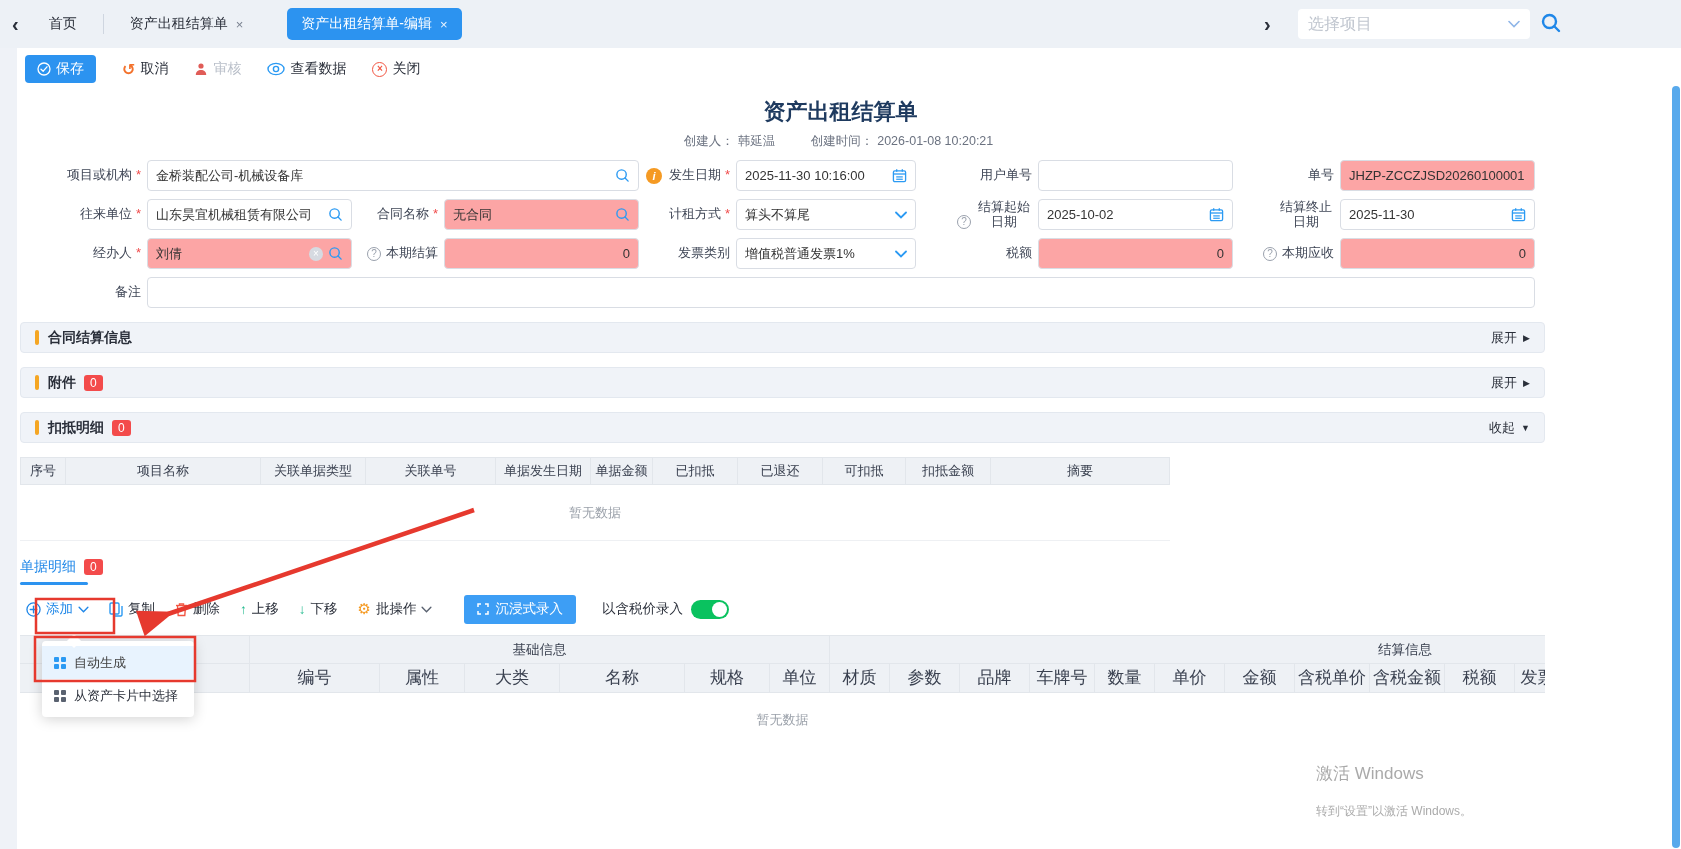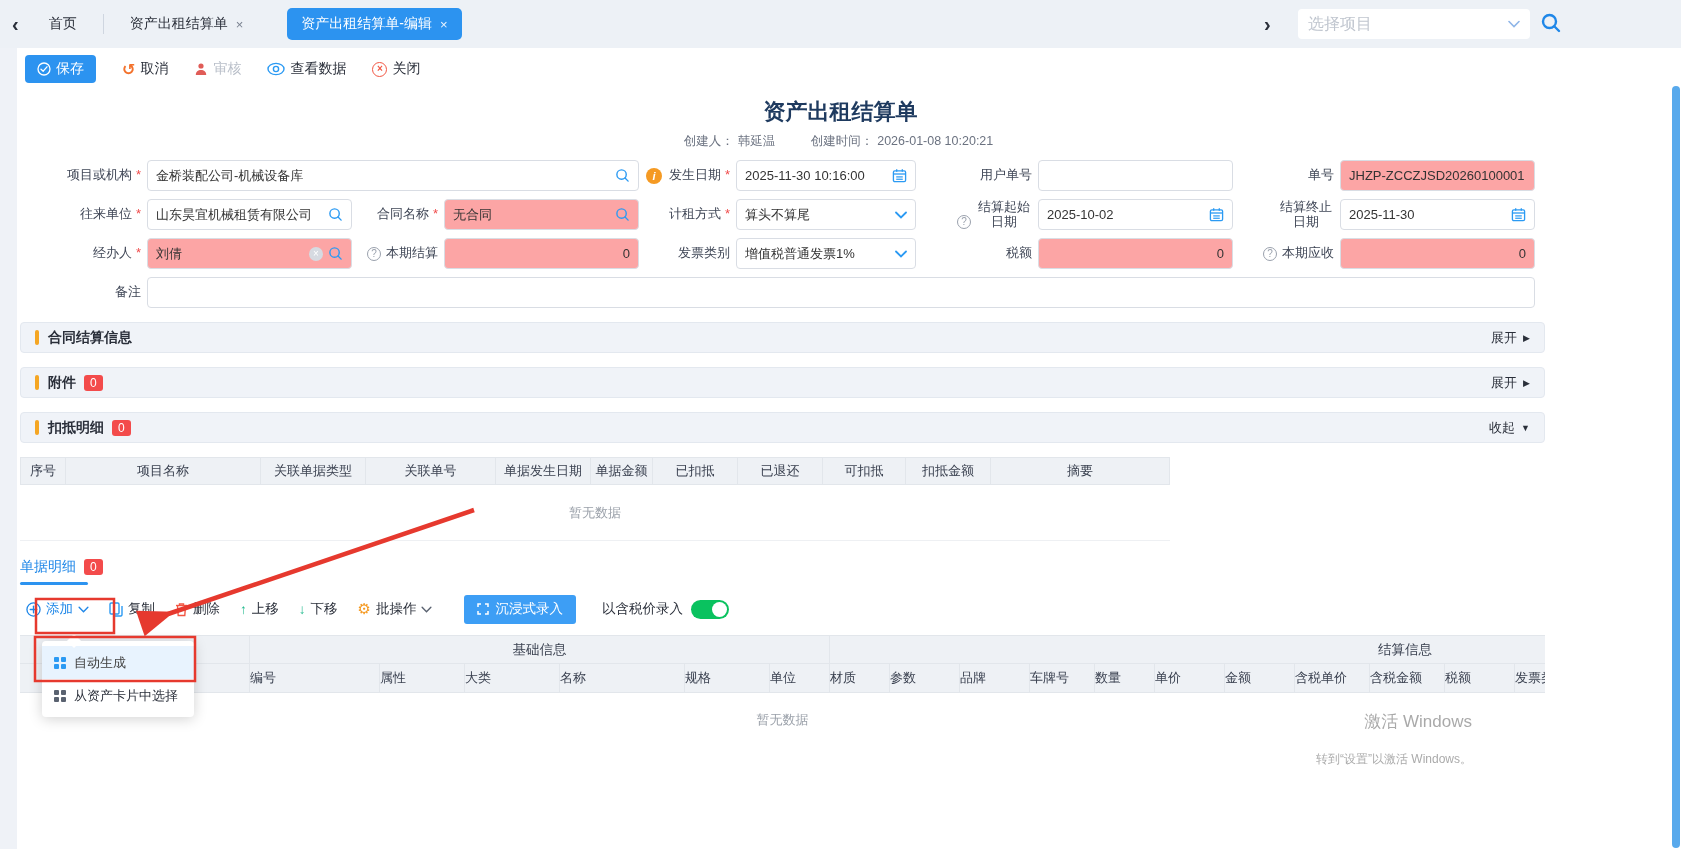--- a/index.html
+++ b/index.html
@@ -79,36 +79,36 @@
 .btn-immersive { background:#3d9ef5; color:#fff; border:none; height:29px; padding:0 13px; border-radius:3px; font-size:13.5px; display:flex; align-items:center; gap:6px; cursor:pointer; }
 .toggle { width:38px; height:19px; background:#0ac25f; border-radius:10px; position:relative; cursor:pointer; }
 .toggle .knob { position:absolute; right:2px; top:2px; width:15px; height:15px; background:#fff; border-radius:50%; }
 
 
 .det-wrap { margin:11px 0 0 20px; width:1525px; overflow:hidden; }
 .det-inner { width:1960px; }
 .det-groups { display:flex; background:#eef1f5; border-top:1px solid #e2e6eb; border-bottom:1px solid #e2e6eb; }
 .det-groups .gc { height:27px; line-height:27px; text-align:center; font-size:13.5px; color:#3a4150; border-right:1px solid #e2e6eb; }
 .det-cols { display:flex; background:#eef1f5; border-bottom:1px solid #e2e6eb; }
-.det-cols .hc { height:28px; line-height:28px; font-size:13px; color:#3a4150; text-align:left; border-right:1px solid #e2e6eb; white-space:nowrap; overflow:hidden; }
+.det-cols .hc { height:28px; line-height:28px; font-size:17px; color:#3a4150; text-align:center; border-right:1px solid #e2e6eb; white-space:nowrap; overflow:hidden; }
 .det-empty { height:60px; display:flex; align-items:flex-start; justify-content:center; padding-top:18px; font-size:13px; color:#9aa0a9; width:1525px; }
 
 
 .add-menu { position:absolute; left:42px; top:641px; width:152px; background:#fff; border-radius:4px; box-shadow:0 2px 14px rgba(0,0,0,0.18); padding:5px 0; z-index:40; }
 .add-menu:before { content:""; position:absolute; top:-5px; left:27px; width:10px; height:10px; background:#fff; transform:rotate(45deg); }
 .menu-item { height:33px; display:flex; align-items:center; gap:8px; padding:0 12px; font-size:13px; color:#2a2f3a; cursor:pointer; white-space:nowrap; }
 .menu-item.sel { background:#e8f3fe; color:#404040; }
 .grid-ic { display:grid; grid-template-columns:5px 5px; grid-template-rows:5px 5px; gap:2px; flex:none; }
 .grid-ic i { background:#2b9af3; border-radius:1px; }
 .grid-ic.dark i { background:#5a6270; }
 
 
 .annot { position:absolute; left:0; top:0; z-index:60; pointer-events:none; }
 .scrollbar-thumb { position:absolute; right:1px; top:86px; width:8px; height:762px; background:#58a9ec; border-radius:4px; z-index:50; }
-.watermark { position:absolute; left:1316px; top:710px; color:#9b9b9b; opacity:0.85; z-index:5;text-align:right; }
+.watermark { position:absolute; left:1316px; top:762px; color:#9b9b9b; opacity:0.85; z-index:5; }
 .watermark .w1 { font-size:17px; }
 .watermark .w2 { font-size:12px; margin-top:18px; }
 svg.ic { display:block; }
 </style>
 </head>
 <body>
 
 
 
 

